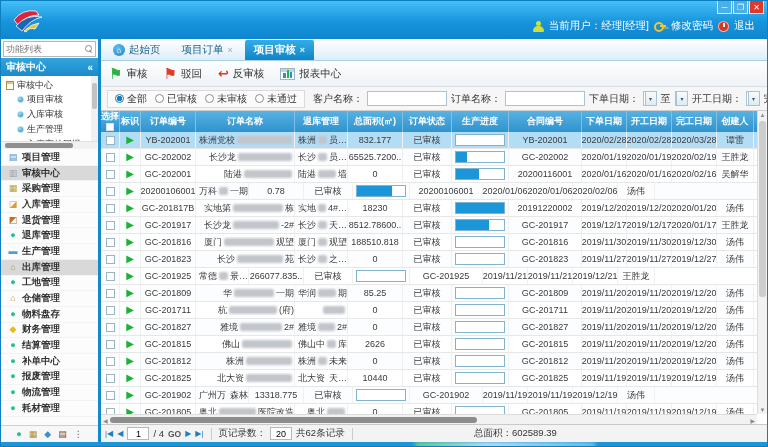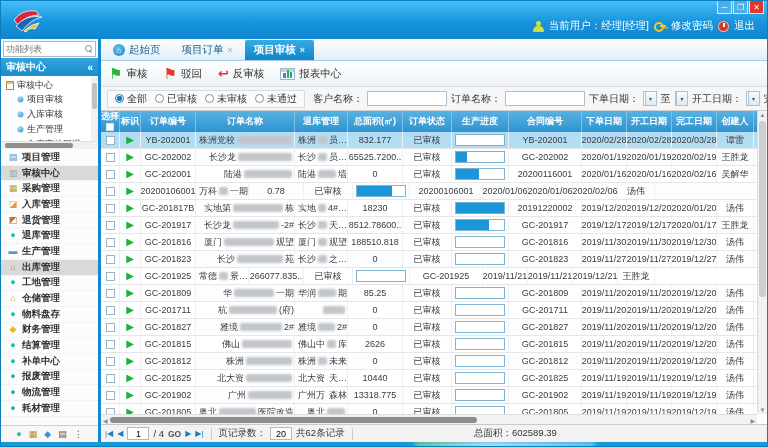--- a/index.html
+++ b/index.html
@@ -832,24 +832,20 @@
               <div class="tcell c12">汤伟</div>
             </div>
             <div class="trow alt">
               <div class="tcell c0">
                 <span class="cb"></span>
               </div>
               <div class="tcell c1">
                 <span class="rowflag">▶</span>
               </div>
               <div class="tcell c2">GC-201902</div>
-              <div class="tcell c3 left">
-                <span>广州</span>
-                <span class="blur" style="width: 44px;"></span>
-              </div>
               <div class="tcell c4 left">
                 <span>广州万</span>
                 <span class="blur" style="width: 16px;"></span>
                 <span>森林</span>
               </div>
               <div class="tcell c5">13318.775</div>
               <div class="tcell c6">已审核</div>
               <div class="tcell c7">
                 <div class="pbox">
                   <div class="pfill" style="width: 0%;"></div>

